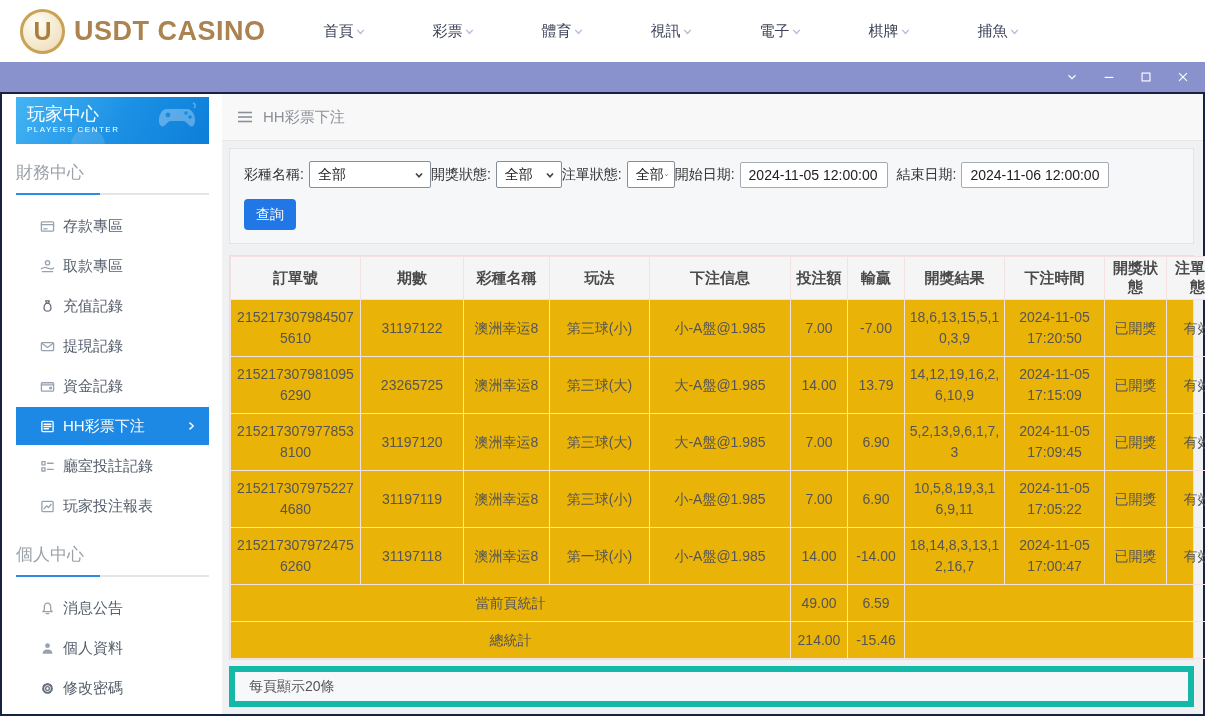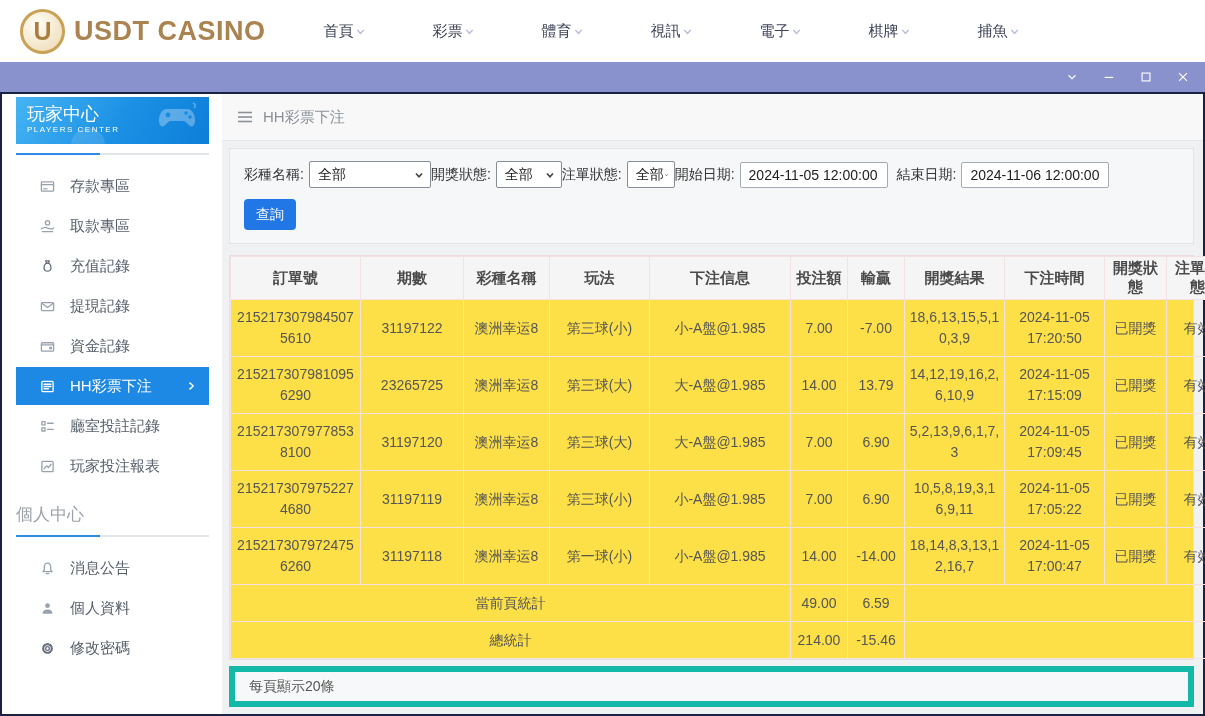--- a/index.html
+++ b/index.html
@@ -31,21 +31,21 @@
     background:linear-gradient(120deg,#45b4f4 0%,#1b90e4 55%,#0d7ed9 100%);
   }
   .sh-title { font-size:18px; line-height:22px; }
   .sh-sub { font-size:8px; letter-spacing:1.5px; }
   .sh-deco { position:absolute; right:6px; top:4px; opacity:.55; }
   .sh-circle { position:absolute; left:55px; bottom:-18px; width:34px; height:34px; border-radius:50%; background:rgba(255,255,255,.12); }
   .side-section-title { margin:17px 14px 0; font-size:17px; color:#9aa1a8; }
   .side-underline { margin:9px 13px 0 14px; height:2px; background:#e3e6e9; position:relative; }
   .side-underline::before { content:""; position:absolute; left:0; top:0; height:2px; width:84px; background:#2e8be6; }
   .side-items { margin-top:11px; }
-  .side-item { height:40px; display:flex; align-items:center; padding-left:37px; gap:15px; font-size:15px; color:#555e6b; cursor:pointer; }
+  .side-item { height:40px; display:flex; align-items:center; padding-left:37px; gap:8px; font-size:15px; color:#555e6b; cursor:pointer; }
   .si-icon { color:#98a2ae; display:flex; width:16px; justify-content:center; }
   .si-icon.dark { color:#6a7280; }
   .side-item.active {
     background:#1e88e5; color:#fff; margin:1px 13px 1px 14px; height:38px; padding-left:23px;
   }
   .side-item.active .si-icon { color:#fff; }
   .si-chev { margin-left:auto; padding-right:12px; display:flex; color:#fff; }
   
   .main { flex:1; display:flex; flex-direction:column; min-width:0; background:#f0f1f3; }
   .breadcrumb { height:47px; flex:none; background:#f8f8f9; border-bottom:1px solid #e5e6e8; display:flex; align-items:center; padding-left:15px; gap:10px; color:#8a8f98; font-size:15px; }
@@ -57,21 +57,21 @@
     background:#fff; border:1px solid #878d96; border-radius:2px; height:27px; 
     display:inline-flex; align-items:center; justify-content:space-between; padding:0 5px 0 8px; cursor:pointer; color:#222;
   }
   .sel.w-lg { width:122px; } .sel.w-md { width:66px; } .sel.w-sm { width:48px; }
   .date-input {
     height:26px; border:1px solid #a6abb3; border-radius:2px; width:148px; margin-right:9px;
     padding:0 8px; font-size:14px; color:#222; font-family:inherit; background:#fff;
   }
   .query-btn { margin-top:11px; background:#2277e6; color:#fff; border:none; border-radius:4px; height:31px; min-width:52px; font-size:14px; font-family:inherit; cursor:pointer; }
   
-  .table-wrap { margin-top:11px; background:#fde047; border:1px solid #eedcdc; border-bottom-color:#dfe2e5; }
+  .table-wrap { margin-top:11px; background:#eab308; border:1px solid #eedcdc; border-bottom-color:#dfe2e5; }
   table { width:100%; border-collapse:collapse; table-layout:fixed; font-size:14px; color:#555; }
   th, td { border:1px solid #f4e2e2; text-align:center; padding:2px 4px; }
   th { height:42px; background:#f5f5f6; font-size:15px; color:#4a4a4a; font-weight:bold; }
   tbody td { height:57px; line-height:1.5; }
   td.break { word-break:break-all; }
   tr.summary td { height:37px;margin-top:36px; }
   
   .footerbar { margin-top:6px; background:#f7f8f9; border:6px solid #14b8a6; height:41px; display:flex; align-items:center; justify-content:space-between; padding:0 14px; font-size:14px; color:#555; }
   .pager { display:flex; align-items:center; gap:9px; }
   .pg-link { color:#2474dd; cursor:pointer; text-decoration:none; }
@@ -168,20 +168,21 @@
           <path d="M12 8 C4 8 2 22 6 25 C9 27 12 21 15 20 L29 20 C32 21 35 27 38 25 C42 22 40 8 32 8 Z"></path>
           <circle cx="13" cy="14" r="2.4" fill="#1b90e4"></circle>
             <circle cx="31" cy="12" r="1.8" fill="#1b90e4"></circle>
           <circle cx="35" cy="16" r="1.8" fill="#1b90e4"></circle>
           <path d="M38 2 q4 2 1 5" stroke="rgba(255,255,255,.6)" stroke-width="1.4" fill="none"></path>
         </svg>
       </span>
       <span class="sh-circle"></span>
     </div>
     <div id="side-sections">
+        <div class="side-section-title">財務中心</div>
         <div class="side-underline"></div>
         <div class="side-items">
           <div class="side-item">
             <span class="si-icon">
               <svg width="15" height="15" viewBox="0 0 16 16" fill="none" stroke="currentColor" stroke-width="1.4" stroke-linecap="round" stroke-linejoin="round">
                 <rect x="1.5" y="3" width="13" height="10" rx="1"></rect>
                 <line x1="1.5" y1="6" x2="14.5" y2="6"></line>
                 <line x1="4" y1="10.5" x2="7.5" y2="10.5"></line>
               </svg>
             </span>

